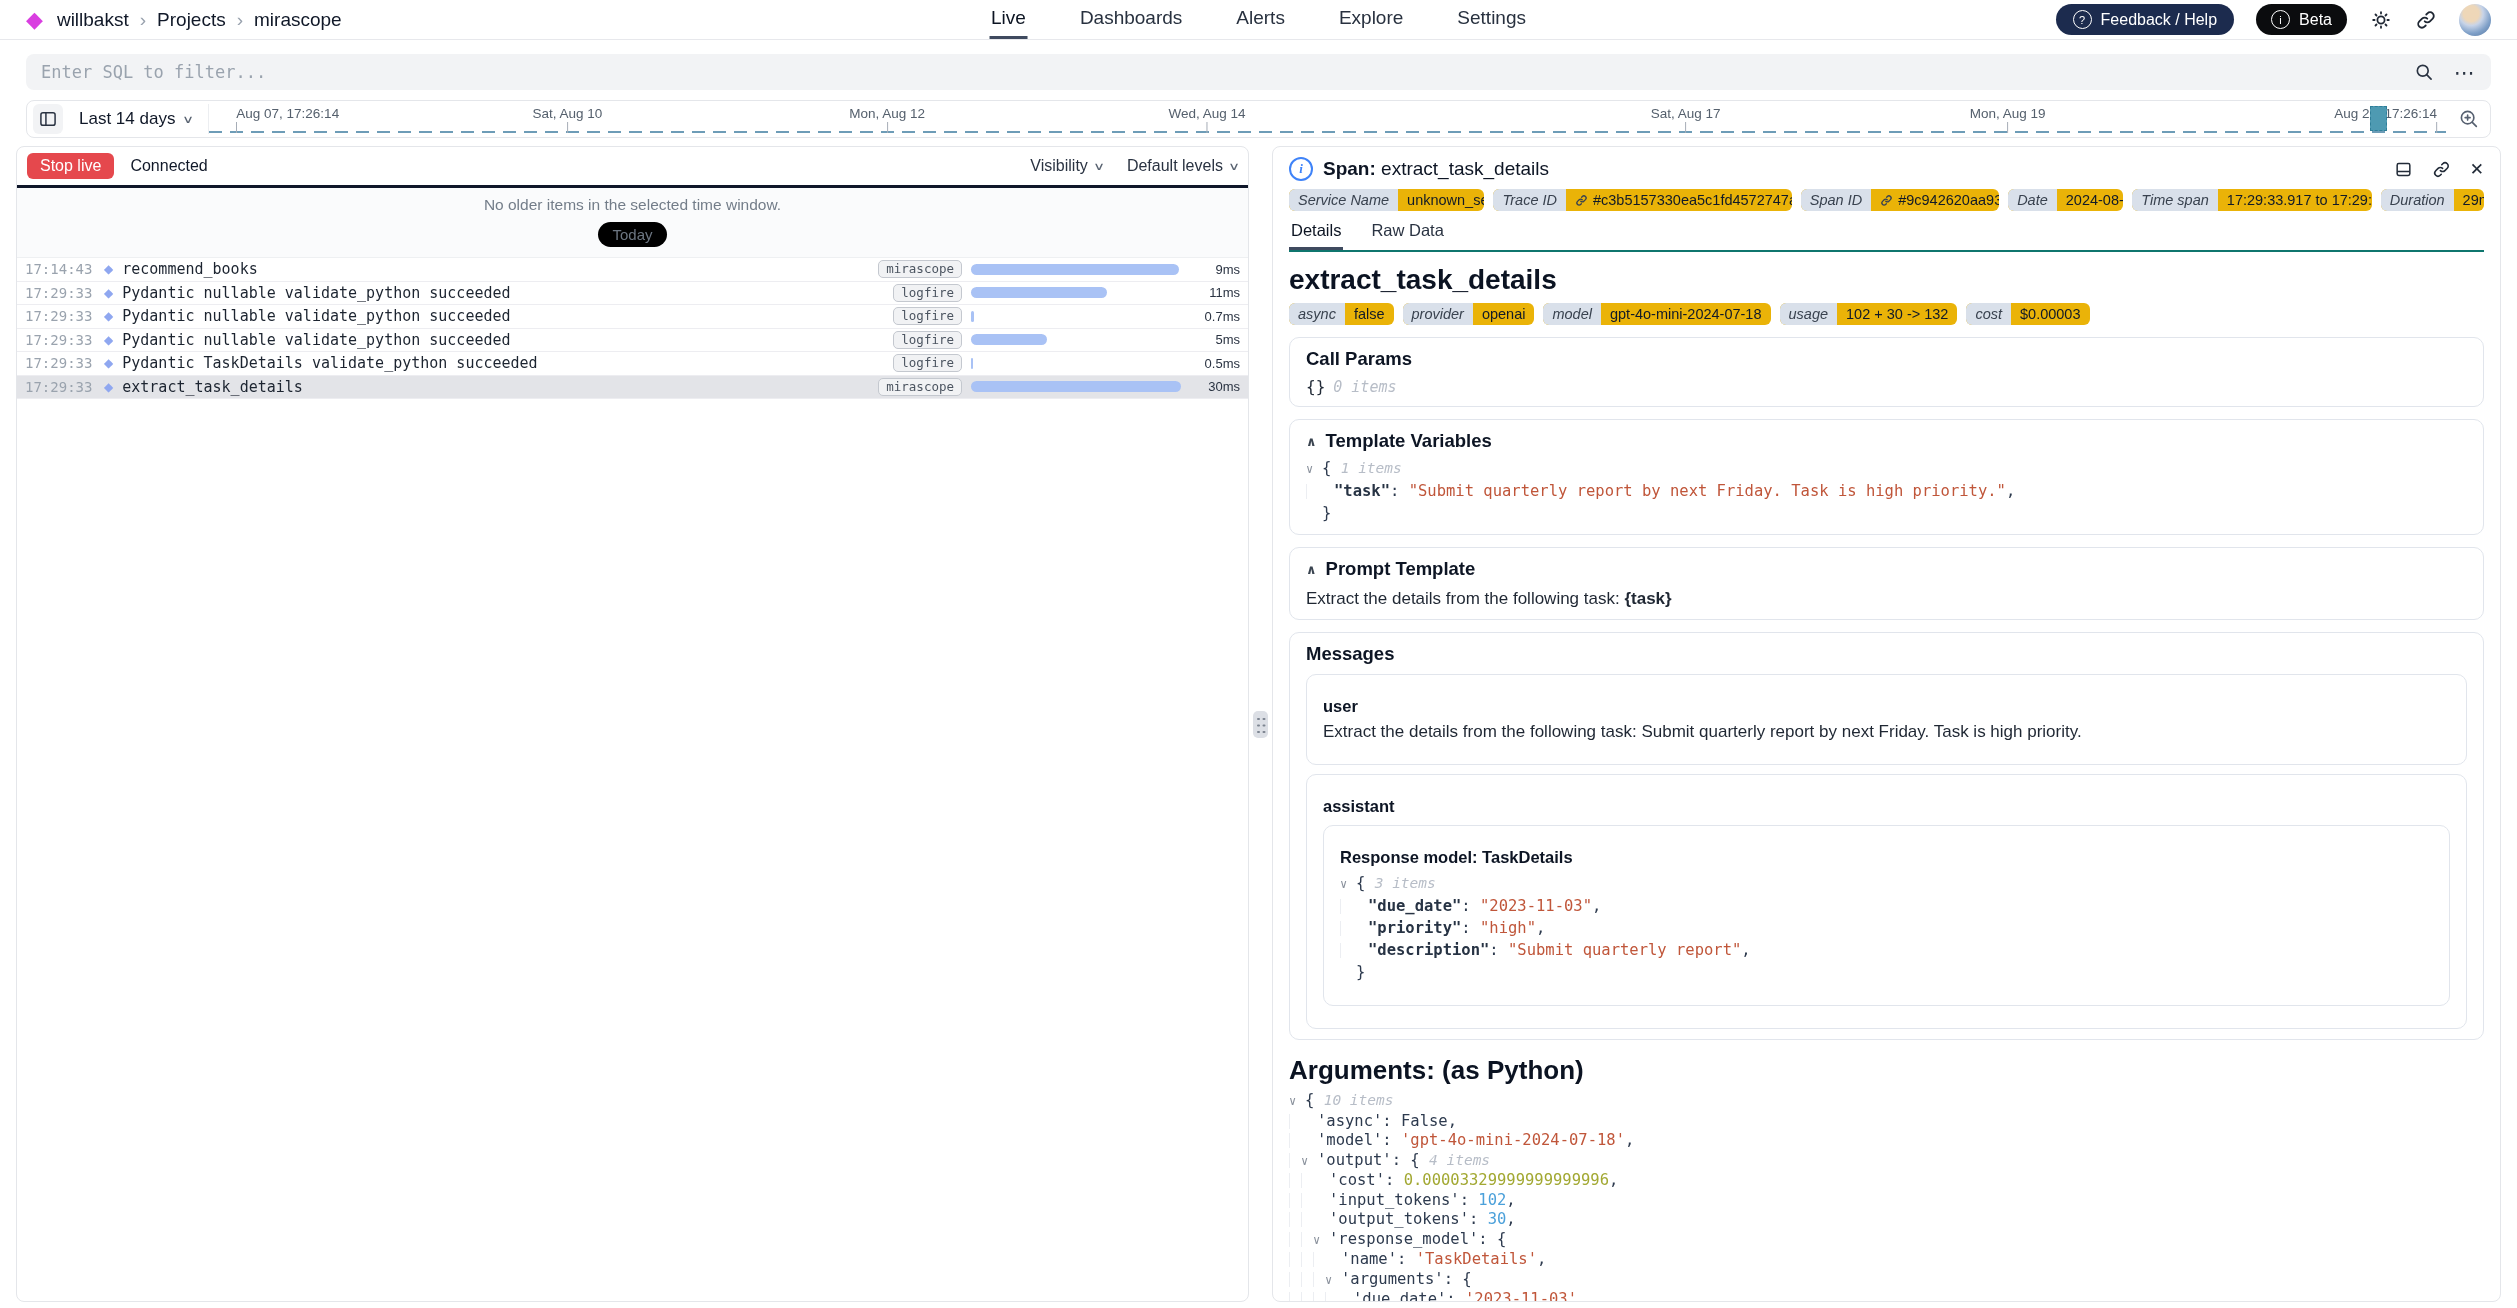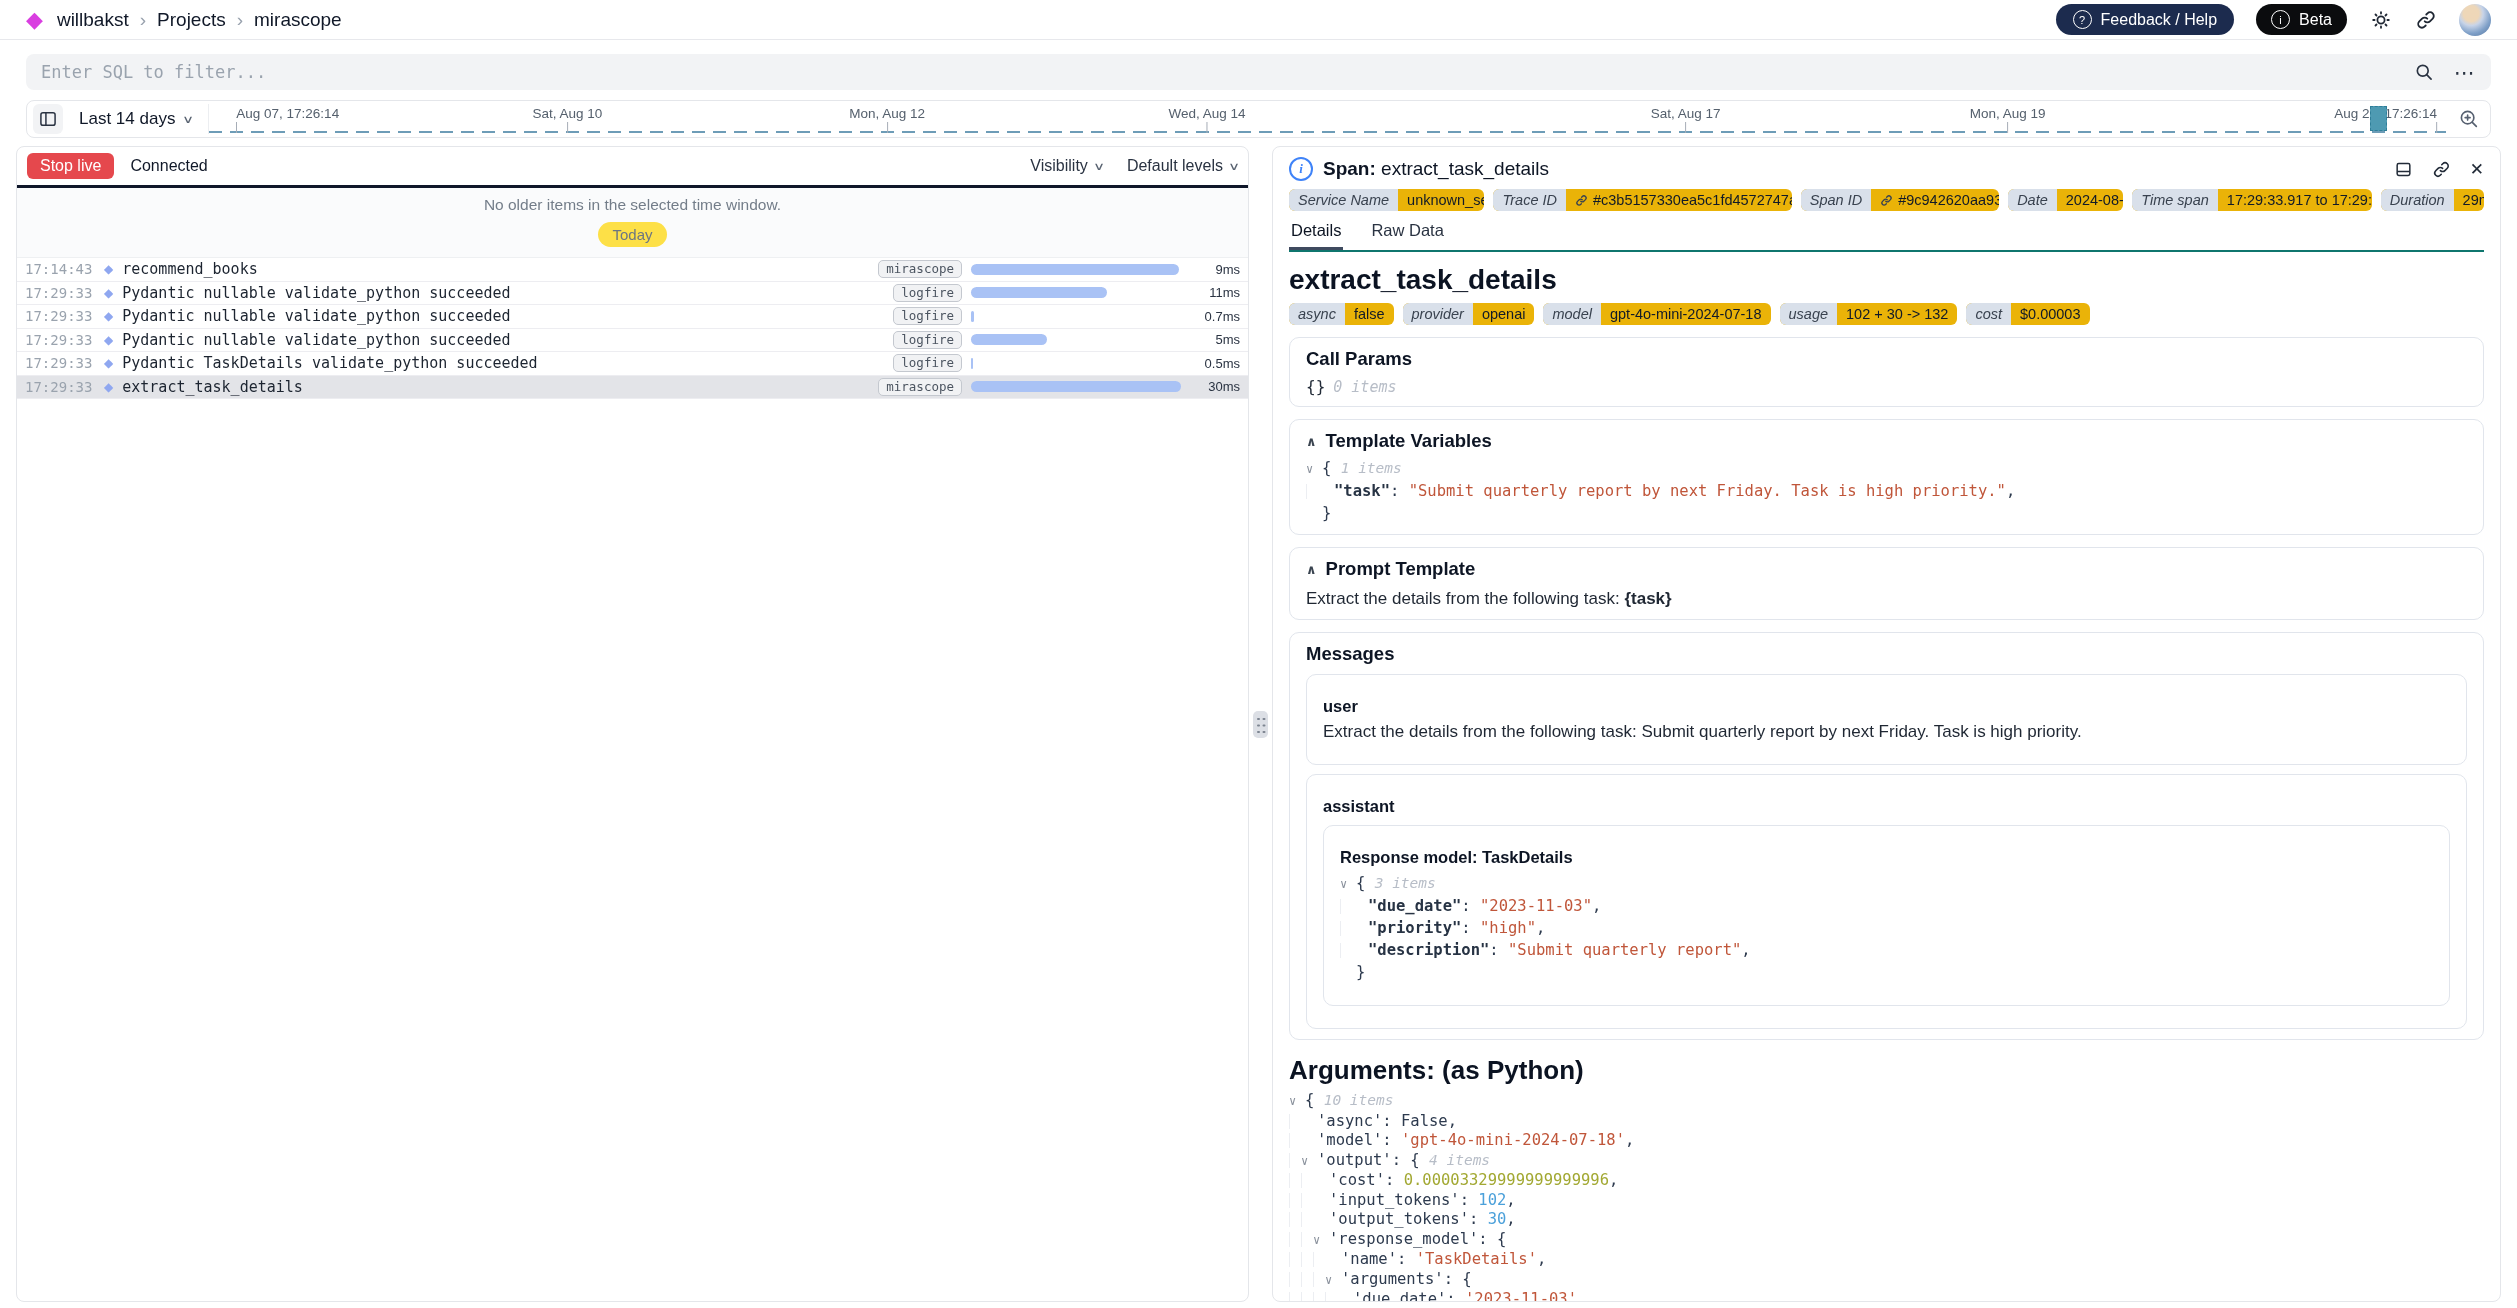--- a/index.html
+++ b/index.html
@@ -71,21 +71,21 @@
                overflow:hidden;position:relative;background:#fff;}
 
   
   .lp-header{display:flex;align-items:center;gap:16px;padding:6px 10px;border-bottom:3px solid #0f172a;}
   .btn-stop{background:#e5484d;color:#fff;border-radius:6px;padding:4px 13px;font-size:16px;cursor:pointer;}
   .lp-status{font-size:16px;color:#101828;}
   .lp-right{margin-left:auto;display:flex;gap:24px;font-size:16px;color:#2a3342;align-items:center;}
   .dd{display:flex;align-items:center;gap:7px;cursor:pointer;white-space:nowrap;}
   .lp-notice{background:#fafbfc;border-bottom:1px solid #eef0f2;text-align:center;padding:8px 0 10px;}
   .lp-notice-text{font-size:15.5px;color:#737d89;}
-  .today{display:inline-block;margin-top:8px;background:#fde047;border-radius:999px;padding:4px 14px;
+  .today{display:inline-block;margin-top:8px;background:#000000;border-radius:999px;padding:4px 14px;
          font-size:15px;color:#6c7682;}
   #rows .row{display:flex;align-items:center;height:22.5px;padding:0 8px;gap:9px;border-bottom:1px solid #ededf1;
              cursor:pointer;box-sizing:content-box;}
   .row.selected{background:#e3e4e8;}
   .row-time{font-family:"DejaVu Sans Mono",monospace;font-size:14px;color:#9aa3ae;width:70px;flex:none;}
   .row-diamond{color:#8fa7f0;font-size:12px;flex:none;line-height:1;}
   .row-name{font-family:"DejaVu Sans Mono",monospace;font-size:15px;color:#1c2430;white-space:nowrap;}
   .row-spacer{flex:1;}
   .row-chip{font-family:"DejaVu Sans Mono",monospace;font-size:12.5px;color:#4c5561;background:#f1f2f4;
             border:1px solid #c4c8cf;border-radius:5px;padding:0 7px;line-height:16px;flex:none;}
@@ -145,20 +145,27 @@
     <div class="brand">
       <span class="logo">◆</span>
       <span class="crumbs" id="crumbs">
           <span class="crumb">willbakst</span>
           <span class="crumb-sep">›</span>
           <span class="crumb">Projects</span>
           <span class="crumb-sep">›</span>
           <span class="crumb">mirascope</span>
         </span>
     </div>
+    <div id="tabs">
+        <div class="tab active">Live</div>
+        <div class="tab">Dashboards</div>
+        <div class="tab">Alerts</div>
+        <div class="tab">Explore</div>
+        <div class="tab">Settings</div>
+      </div>
     <div class="topbar-right">
       <div class="pill feedback">
         <span class="pill-icon">?</span>
         <span>Feedback / Help</span>
       </div>
       <div class="pill beta">
         <span class="pill-icon">i</span>
         <span>Beta</span>
       </div>
       <span class="icon-btn">

